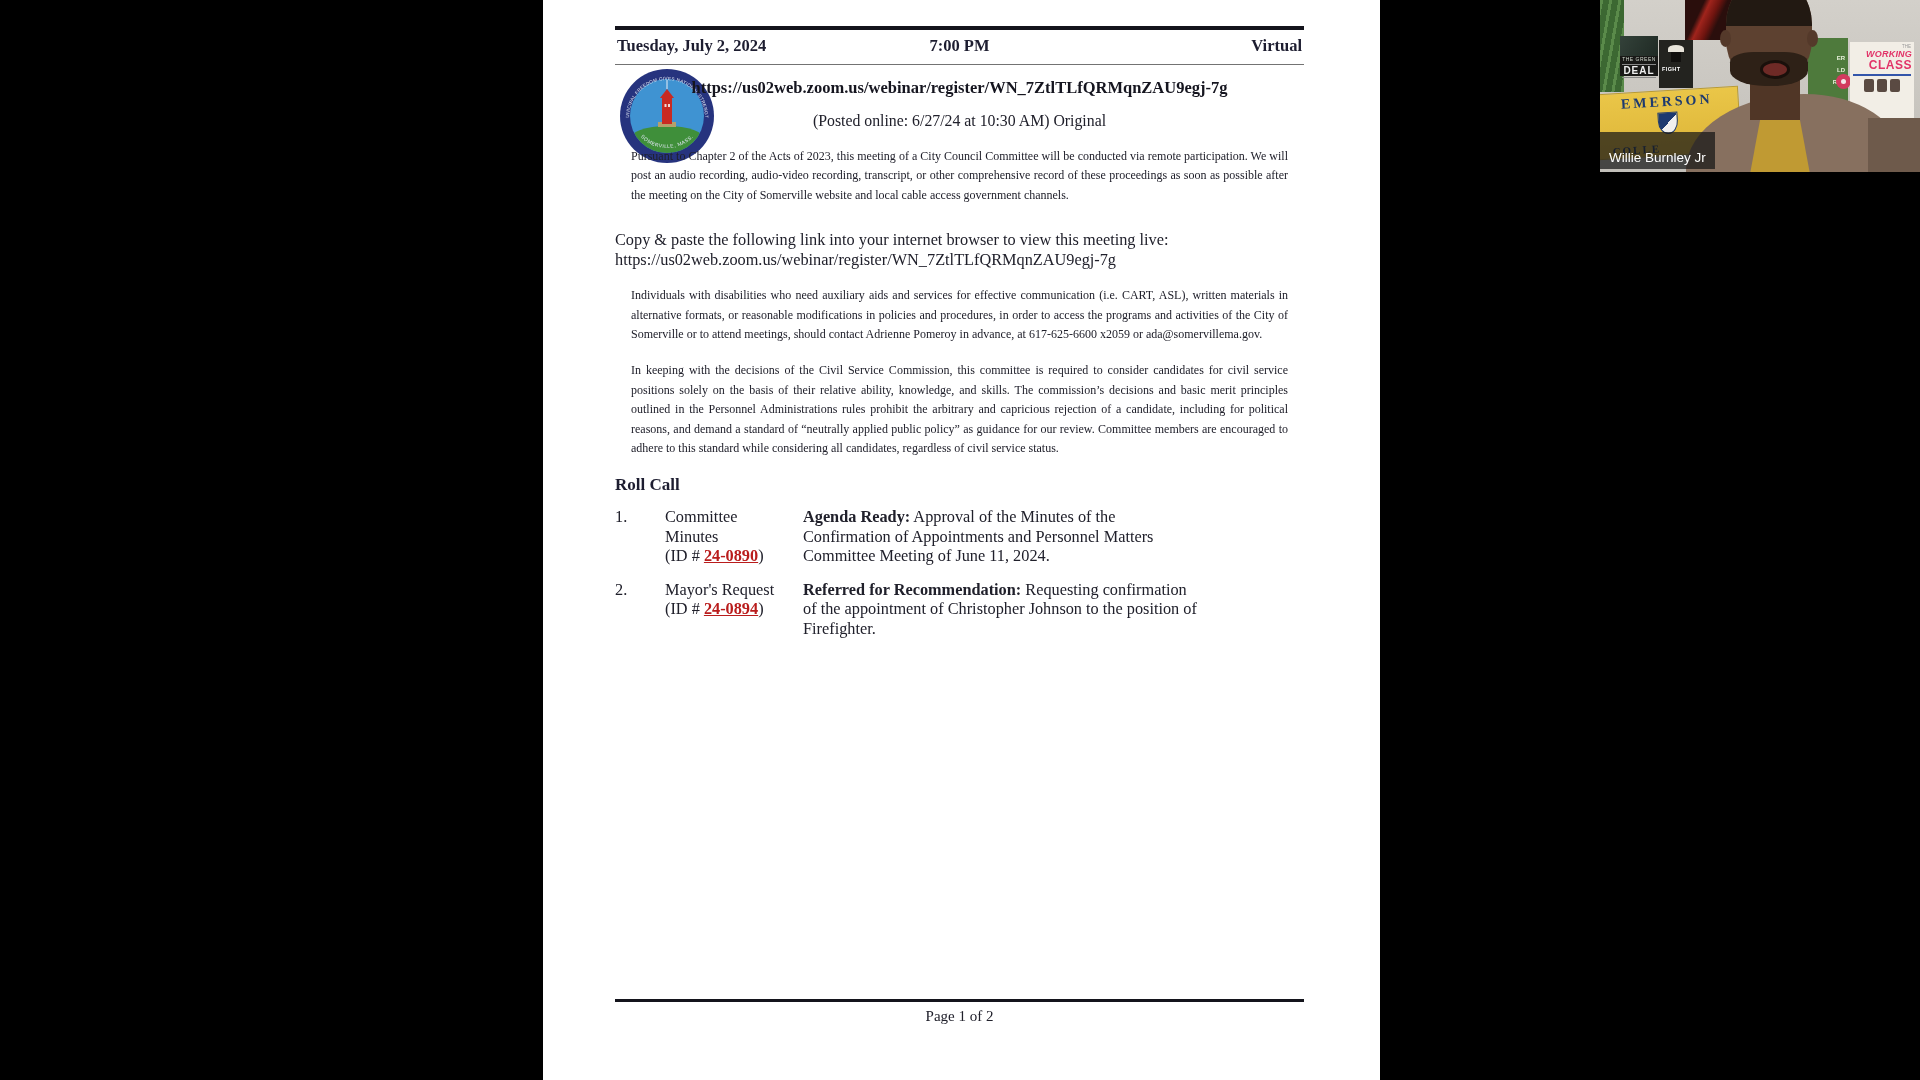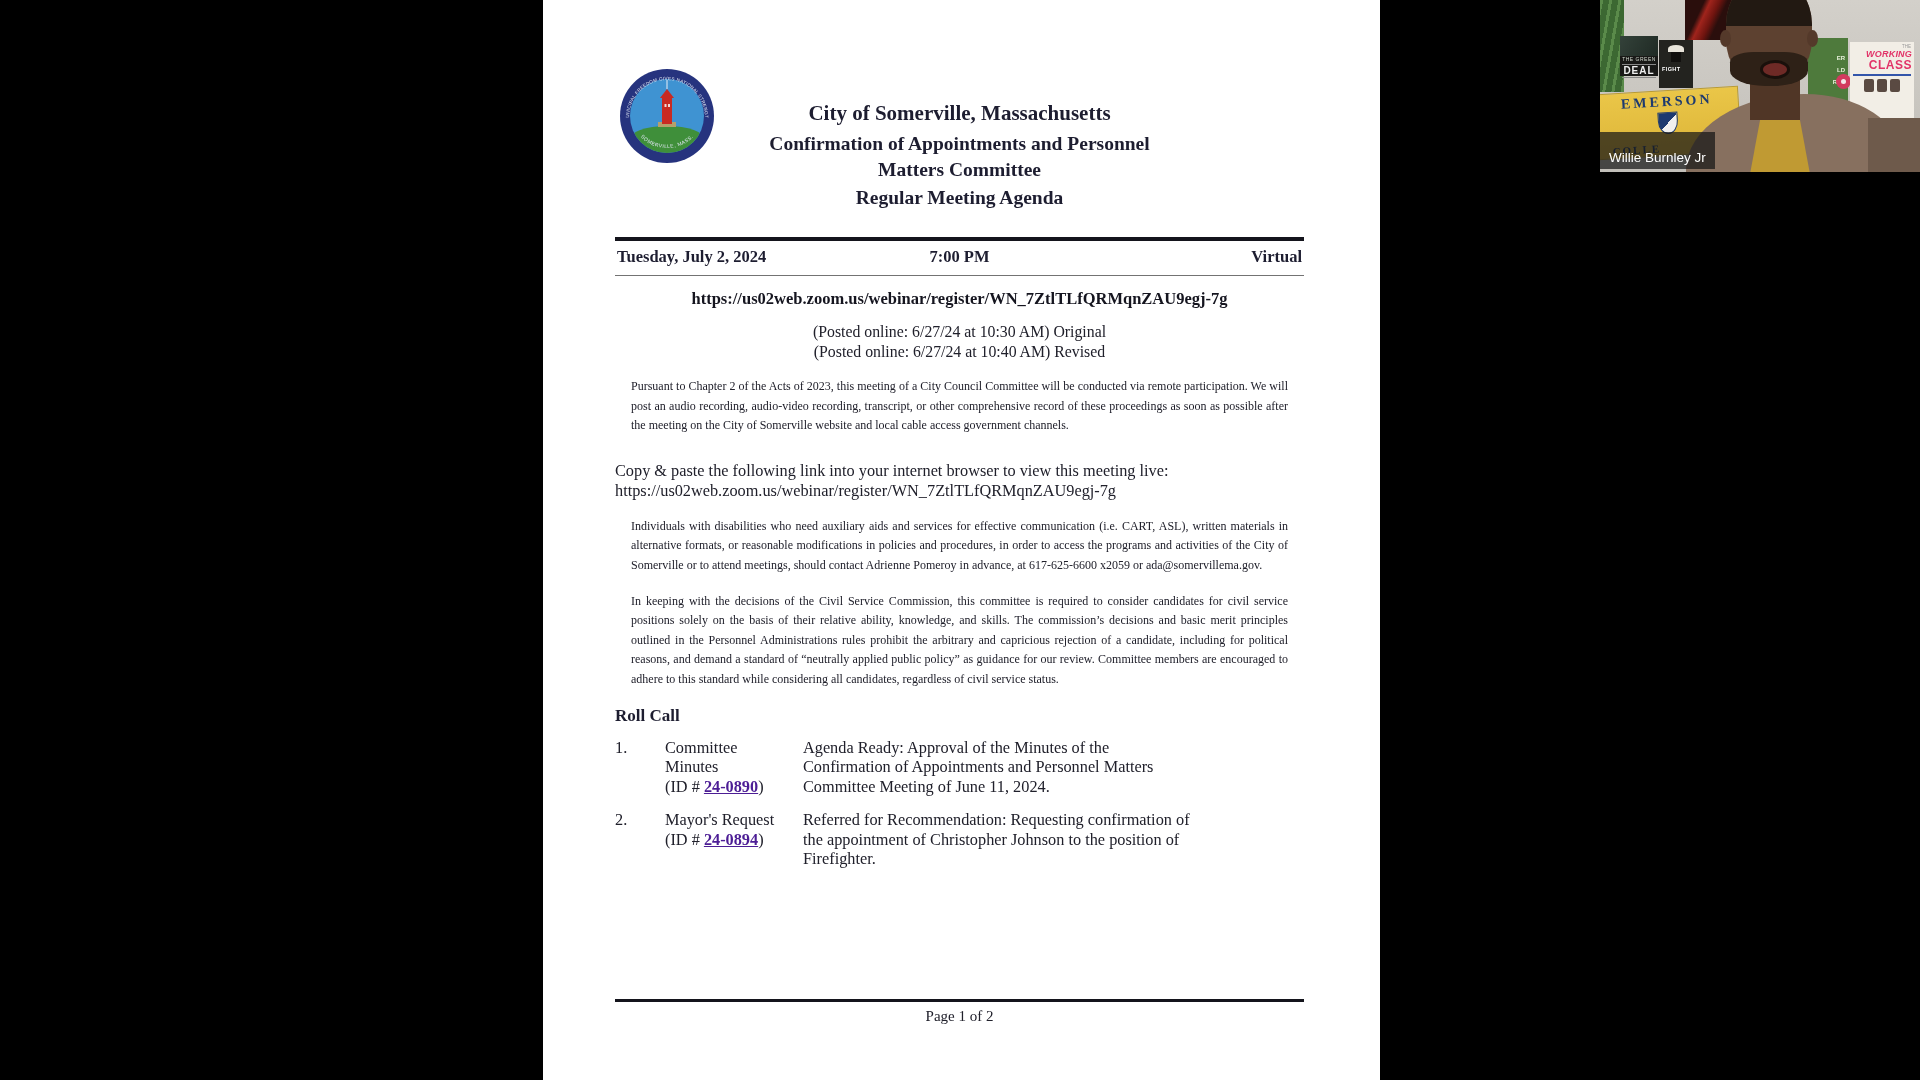--- a/index.html
+++ b/index.html
@@ -29,22 +29,22 @@
   .posted{margin-top:14px;text-align:center;font-size:15.8px;line-height:19.5px;}
   p.para{margin:16px;font-size:12px;line-height:19.6px;text-align:justify;}
   .mt-p1{margin-top:15px;}
   .copy-block{margin-top:25px;font-size:16.3px;line-height:20px;}
   .mt-ind{margin-top:20px;}
   .mt-keep{margin-top:18px;}
   .rollcall{margin-top:16px;font-size:17px;font-weight:bold;color:#1d1d30;}
   .item{display:grid;grid-template-columns:50px 138px 1fr;margin-top:12px;
         font-size:16.3px;line-height:19.5px;margin-bottom:14px;}
   .item .desc{max-width:395px;}
-  .b{font-weight:normal;text-align:center;}
-  a.idlink{color:#4c1d95;font-weight:bold;text-decoration:underline;cursor:pointer;}
+  .b{font-weight:bold;text-align:center;}
+  a.idlink{color:#b91c1c;font-weight:bold;text-decoration:underline;cursor:pointer;}
   .footer{position:absolute;left:72px;right:76px;top:999px;text-align:center;}
   .footer .rule{border-top:3px solid #14141c;}
   .footer .pg{margin-top:6px;font-size:15px;}
   
   .video-tile{
     position:absolute;left:1600px;top:0;width:320px;height:172px;
     background:linear-gradient(#d3d0ca,#c2bfb9);overflow:hidden;
     font-family:"Liberation Sans", sans-serif;
   }
   .scene{position:absolute;left:0;top:0;width:320px;height:172px;filter:blur(0.5px);}
@@ -130,38 +130,31 @@
       <text fill="#dfe6f2" font-size="4.6" letter-spacing="0.3" font-family="Liberation Sans, sans-serif">
         <textPath href="#ringtop" startOffset="50%" text-anchor="middle">MUNICIPAL FREEDOM GIVES NATIONAL STRENGTH</textPath>
       </text>
       <text fill="#dfe6f2" font-size="5" letter-spacing="0.5" font-family="Liberation Sans, sans-serif">
         <textPath href="#ringbot" startOffset="50%" text-anchor="middle">SOMERVILLE, MASS.</textPath>
       </text>
     </svg>
   </div>
 
   <div class="doc-body">
-    <div class="titles">
-      <div class="t-city">City of Somerville, Massachusetts</div>
-      <div class="t-comm">Confirmation of Appointments and Personnel</div>
-      <div class="t-comm">Matters Committee</div>
-      <div class="t-agenda">Regular Meeting Agenda</div>
-    </div>
 
     <div class="meetbar">
       <span>Tuesday, July 2, 2024</span>
       <span class="c">7:00 PM</span>
       <span class="r">Virtual</span>
     </div>
 
     <div class="url-line">https://us02web.zoom.us/webinar/register/WN_7ZtlTLfQRMqnZAU9egj-7g</div>
 
     <div class="posted">
       <div>(Posted online: 6/27/24 at 10:30 AM) Original</div>
-      <div>(Posted online: 6/27/24 at 10:40 AM) Revised</div>
     </div>
 
     <p class="para mt-p1">Pursuant to Chapter 2 of the Acts of 2023, this meeting of a City Council Committee will be conducted via remote participation. We will post an audio recording, audio-video recording, transcript, or other comprehensive record of these proceedings as soon as possible after the meeting on the City of Somerville website and local cable access government channels.</p>
 
     <div class="copy-block">
       <div>Copy &amp; paste the following link into your internet browser to view this meeting live:</div>
       <div>https://us02web.zoom.us/webinar/register/WN_7ZtlTLfQRMqnZAU9egj-7g</div>
     </div>
 
     <p class="para mt-ind">Individuals with disabilities who need auxiliary aids and services for effective communication (i.e. CART, ASL), written materials in alternative formats, or reasonable modifications in policies and procedures, in order to access the programs and activities of the City of Somerville or to attend meetings, should contact Adrienne Pomeroy in advance, at 617-625-6600 x2059 or ada@somervillema.gov.</p>

